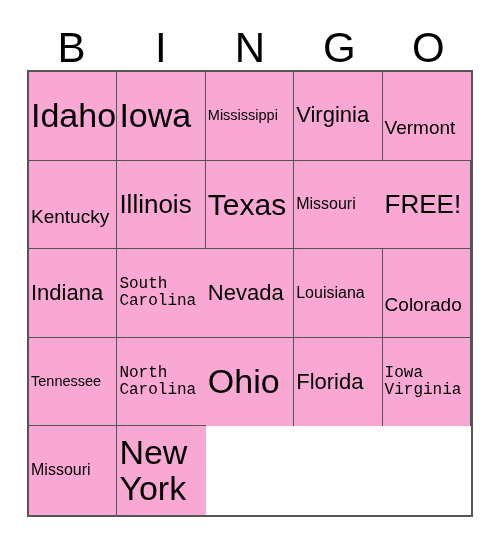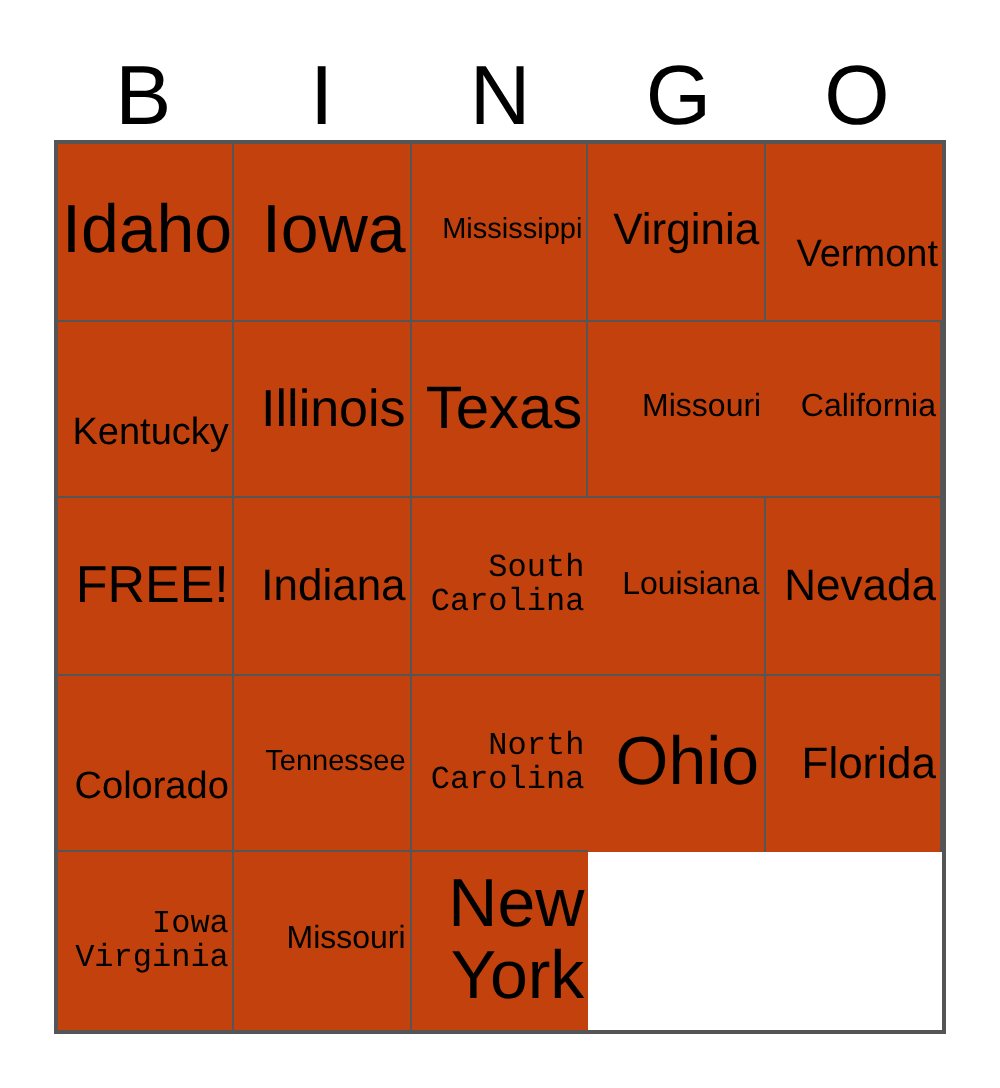--- a/index.html
+++ b/index.html
@@ -59,24 +59,24 @@
     grid-template-rows: repeat(5, 1fr);
     background: #ffffff;
   }
   .bingo-cell {
     box-sizing: border-box;
     border-right: 1px solid #555555;
     border-bottom: 1px solid #555555;
     display: flex;
     align-items: center;
     justify-content: center;
-    text-align: right;
+    text-align: left;
     padding: 1px 2px;
     overflow: hidden;
-    background: #c2410c;
+    background: #f9a8d4;
   }
   .bingo-cell.col-last { border-right: none; }
   .bingo-cell.row-last { border-bottom: none; }
 
   .cell-text {
     display: block;
     width: 100%;
     line-height: 1.04;
     color: #000000;
     white-space: pre-line;
@@ -129,37 +129,34 @@
       <div class="bingo-cell">
         <span class="cell-text fs-lg">Illinois</span>
       </div>
       <div class="bingo-cell">
         <span class="cell-text fs-xl">Texas</span>
       </div>
       <div class="bingo-cell col-last">
         <span class="cell-text fs-xs">Missouri</span>
       </div>
       <div class="bingo-cell">
-        <span class="cell-text fs-xs">California</span>
-      </div>
-      <div class="bingo-cell">
         <span class="cell-text fs-lg">FREE!</span>
       </div>
       <div class="bingo-cell">
         <span class="cell-text fs-md">Indiana</span>
       </div>
       <div class="bingo-cell col-last">
         <span class="cell-text fs-two-lg">South
 Carolina</span>
       </div>
       <div class="bingo-cell">
-        <span class="cell-text fs-xs">Louisiana</span>
+        <span class="cell-text fs-md">Nevada</span>
       </div>
       <div class="bingo-cell">
-        <span class="cell-text fs-md">Nevada</span>
+        <span class="cell-text fs-xs">Louisiana</span>
       </div>
       <div class="bingo-cell">
         <span class="cell-text fs-sm">Colorado</span>
       </div>
       <div class="bingo-cell">
         <span class="cell-text fs-xxs">Tennessee</span>
       </div>
       <div class="bingo-cell col-last">
         <span class="cell-text fs-two-lg">North
 Carolina</span>

